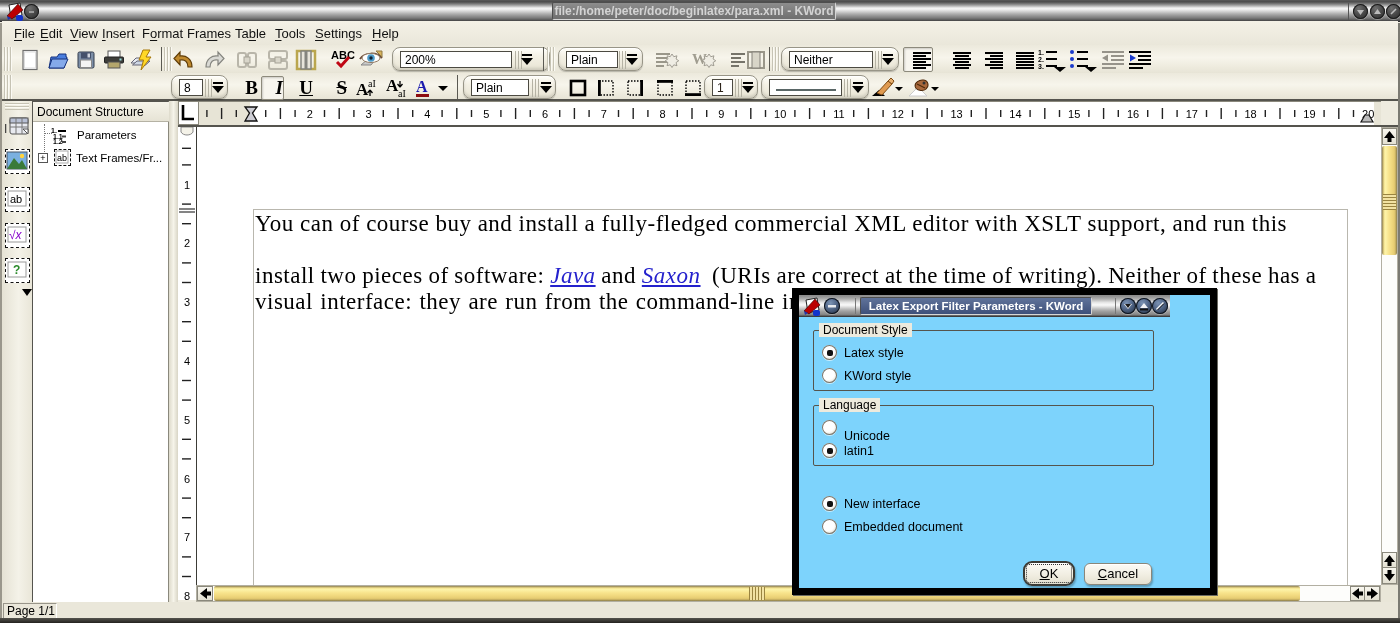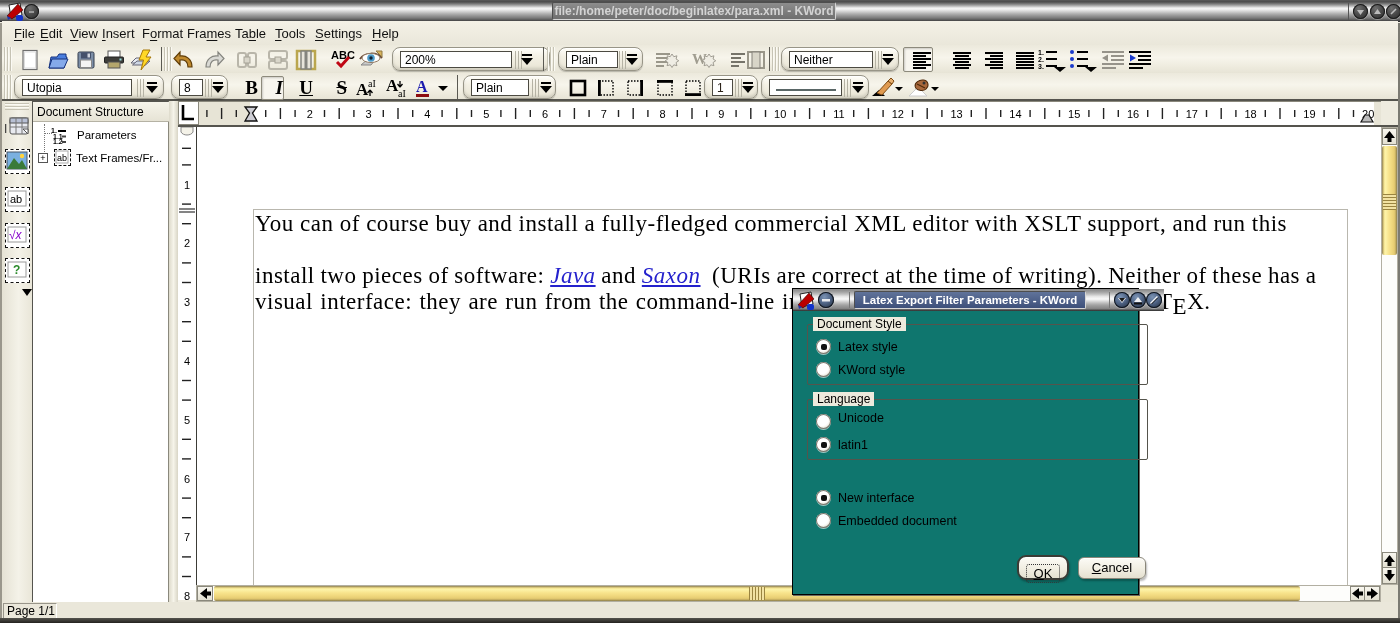--- a/index.html
+++ b/index.html
@@ -64,21 +64,21 @@
 .status{left:2px;top:602px;width:1396px;height:16px;background:#eae7da}
 .stbox{left:3px;top:603px;width:54px;height:24px;border:1px solid #98958a;border-right-color:#fff;border-bottom-color:#fff;
 background:#eae7da;font-size:12px;color:#000;padding:0 0 0 3px;line-height:14px}
 .wedge-l{left:0;top:23px;width:2px;height:597px;background:#9a978c}
 .wedge-r{left:1398px;top:23px;width:2px;height:597px;background:#7b7a72}
 .wedge-b{left:0;top:618px;width:1400px;height:5px;background:linear-gradient(180deg,#55544e,#23221f)}
 
 .dt{font-family:"Liberation Serif",serif;font-size:23px;letter-spacing:0.5px;color:#000;white-space:nowrap;line-height:26px}
 .dt a{color:#2421cd;font-style:italic;text-decoration:underline}
 
-.dlg{left:792px;top:288px;width:347px;height:307px;background:#0f766e;border:1px solid #000000;
+.dlg{left:792px;top:288px;width:425px;height:307px;background:#7dd3fc;border:7px solid #000000;
 box-shadow:1px 1px 0 #6b6a62}
 .dtbar{left:0;top:0;width:371px;height:22px;
 background:linear-gradient(180deg,#8b8b8b 0%,#939393 6%,#a4a4a4 14%,#c2c2c2 24%,#e3e3e3 33%,#f5f5f5 42%,#f7f7f7 46%,#e5e5e5 52%,#cacaca 60%,#b0b0b0 68%,#9c9c9c 76%,#8e8e8e 84%,#828282 90%,#3f3f3f 97%,#353535 100%)}
 .gb{left:14px;width:341px;border:1px solid #55544c;border-radius:2px}
 .gb span{position:absolute;top:-8px;left:5px;background:#edeadd;padding:0 4px;font-size:12px;color:#000}
 .rad{position:absolute;width:15px;height:15px;border-radius:50%;
 background:radial-gradient(circle at 42% 38%,#ffffff 0 46%,#f5f3ec 58%,#b5b2a6 78%,#6c6a60 100%);
 box-shadow:inset 0 0 0 1px #77756b,0 1px 0 rgba(255,255,255,.6)}
 .rad.on::after{content:"";position:absolute;left:4.5px;top:4.5px;width:6px;height:6px;border-radius:2px;background:#111}
 .rlab{position:absolute;font-size:12.5px;color:#000}
@@ -380,28 +380,20 @@
           <line x1="1" y1="14" x2="23" y2="14"></line>
           <line x1="1" y1="18" x2="15" y2="18"></line>
         </g>
         <polygon points="8,8 2,4.5 2,11.5" fill="#1a3acc"></polygon>
       </svg>
     </div>
 </div>
 
 <div class="a tb2">
  <div class="a grip" style="left:2px"></div>
- <div class="a cb" style="left:12px;width:150px">
-   <div class="fld" style="width:110px">Utopia</div>
-   <div class="cgrip" style="left:122px"></div>
-   <div class="arr" style="left:131px">
-        <i></i>
-        <b></b>
-      </div>
- </div>
  <div class="a cb" style="left:169px;width:57px">
    <div class="fld" style="width:24px">8</div>
    <div class="cgrip" style="left:33px"></div>
    <div class="arr" style="left:40px">
         <i></i>
         <b></b>
       </div>
  </div>
  <div class="a ibtn" style="left:232px;font-family:'Liberation Serif';font-size:19px;font-weight:bold">B</div>
  <div class="a ibtn chk" style="left:259px;width:23px;font-family:'Liberation Serif';font-size:19px;font-weight:bold;font-style:italic">I</div>
@@ -766,24 +758,24 @@
       <span>Document Style</span>
     </div>
  <div class="rad on" style="left:23px;top:50px"></div>
  <div class="rlab" style="left:45px;top:51px">Latex style</div>
  <div class="rad" style="left:23px;top:73px"></div>
  <div class="rlab" style="left:45px;top:74px">KWord style</div>
  <div class="a gb" style="top:110px;height:61px">
       <span>Language</span>
     </div>
  <div class="rad" style="left:23px;top:125px"></div>
- <div class="rlab" style="left:45px;top:122px">Unicode</div>
+ <div class="rlab" style="left:45px;top:134px">Unicode</div>
  <div class="rad on" style="left:23px;top:148px"></div>
  <div class="rlab" style="left:45px;top:149px">latin1</div>
  <div class="rad on" style="left:23px;top:201px"></div>
  <div class="rlab" style="left:45px;top:202px">New interface</div>
  <div class="rad" style="left:23px;top:224px"></div>
  <div class="rlab" style="left:45px;top:225px">Embedded document</div>
  <div class="kbtn" style="left:224px;top:266px;width:52px;height:25px;border:2px solid #3b3b35;border-radius:9px;line-height:20px">
-      <span style="display:block;margin:7px;border:1px dotted #333;border-radius:3px;line-height:17px"><u>O</u>K</span>
+      <span style="display:block;margin:1px;border:1px dotted #333;border-radius:3px;line-height:17px"><u>O</u>K</span>
     </div>
  <div class="kbtn" style="left:285px;top:268px;width:68px;height:22px;line-height:20px"><u>C</u>ancel</div>
 </div>
 
 </body></html>

